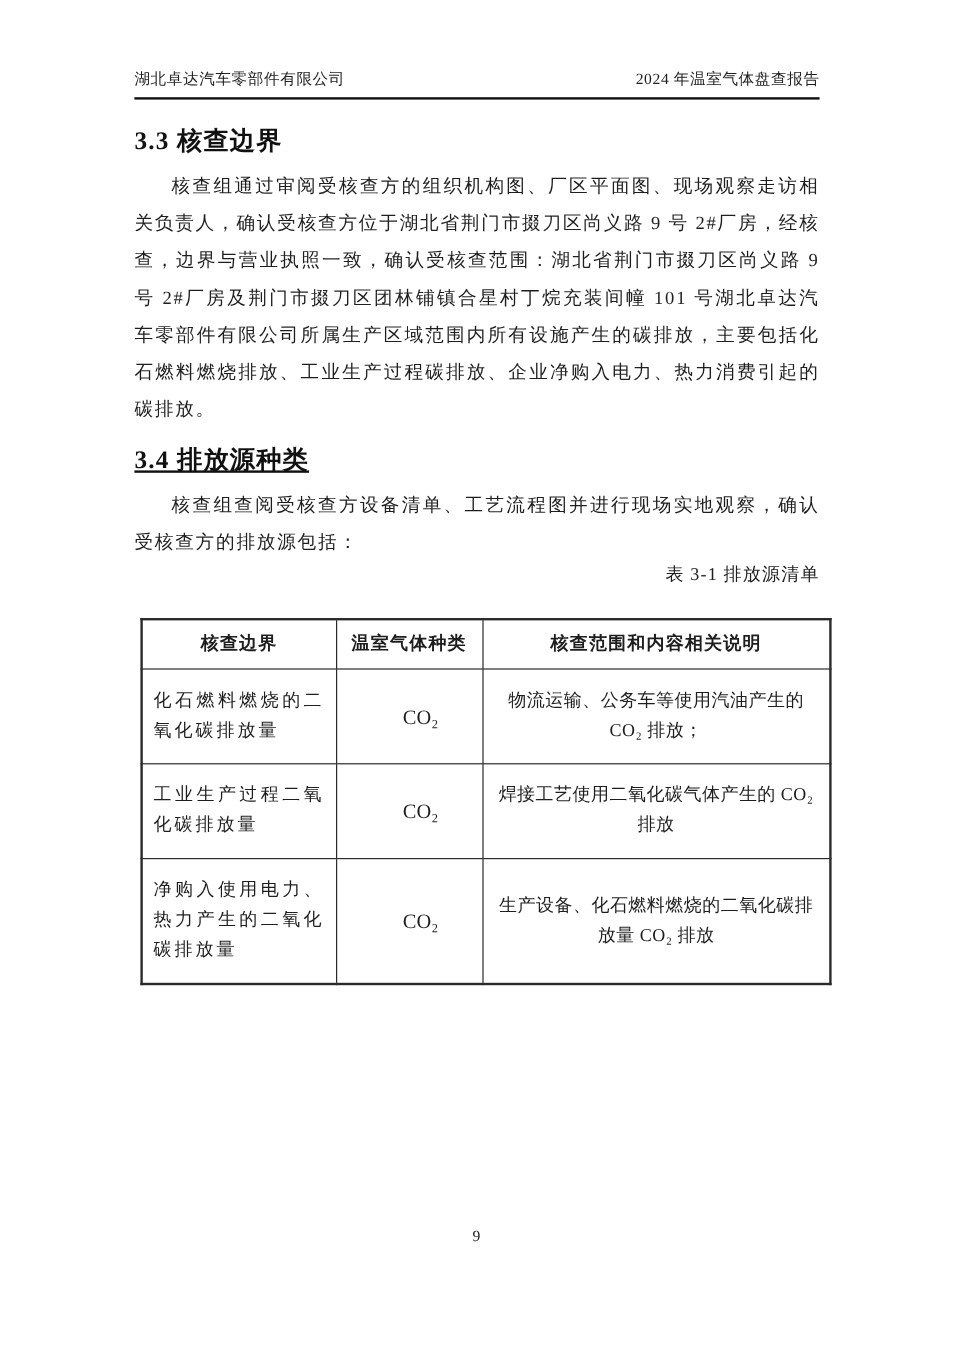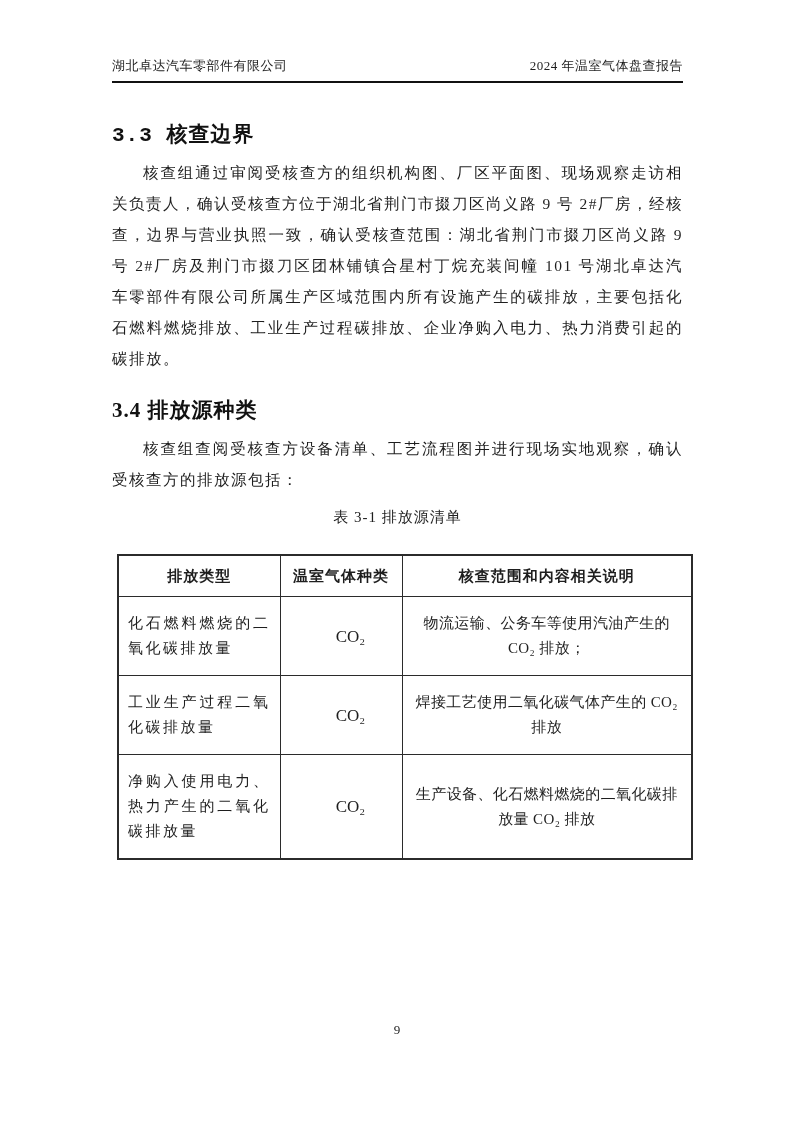--- a/index.html
+++ b/index.html
@@ -28,36 +28,36 @@
     border-bottom: 2px solid #111;
   }
   
   .section-heading {
     font-size: 21px;
     font-weight: bold;
     letter-spacing: 1px;
     margin: 0;
     color: #111;
   }
-  .heading-1 { margin-top: 37px; font-family: Liberation Mono, monospace; }
-  .heading-2 { margin-top: 22px; }
+  .heading-1 { margin-top: 20px; }
+  .heading-2 { margin-top: 12px; text-decoration: underline; }
   
   .para {
     margin: 9px 0 0 0;
     font-size: 15.5px;
     line-height: 31px;
     letter-spacing: 1.5px;
     text-align: justify;
     text-justify: inter-ideograph;
     text-indent: 2em;
   }
   
   .table-caption {
-    margin-top: 13px;
-    text-align: center;
+    margin-top: 1px;
+    text-align: right;
     font-size: 15px;
     letter-spacing: 1px;
   }
   
   .emissions-table {
     border-collapse: collapse;
     margin: 27px 0 0 5px;
     table-layout: fixed;
     width: 574px;
     border: 2px solid #2b2b2b;
@@ -120,21 +120,21 @@
   <div class="table-caption">表 3-1 排放源清单</div>
 
   <table class="emissions-table">
     <colgroup>
       <col style="width:162px">
       <col style="width:122px">
       <col style="width:290px">
     </colgroup>
     <thead>
       <tr>
-        <th>排放类型</th>
+        <th>核查边界</th>
         <th>温室气体种类</th>
         <th>核查范围和内容相关说明</th>
       </tr>
     </thead>
     <tbody>
       <tr>
         <td class="col-type">化石燃料燃烧的二氧化碳排放量</td>
         <td class="col-gas">CO₂</td>
         <td class="col-desc">物流运输、公务车等使用汽油产生的 CO₂ 排放；</td>
       </tr>

